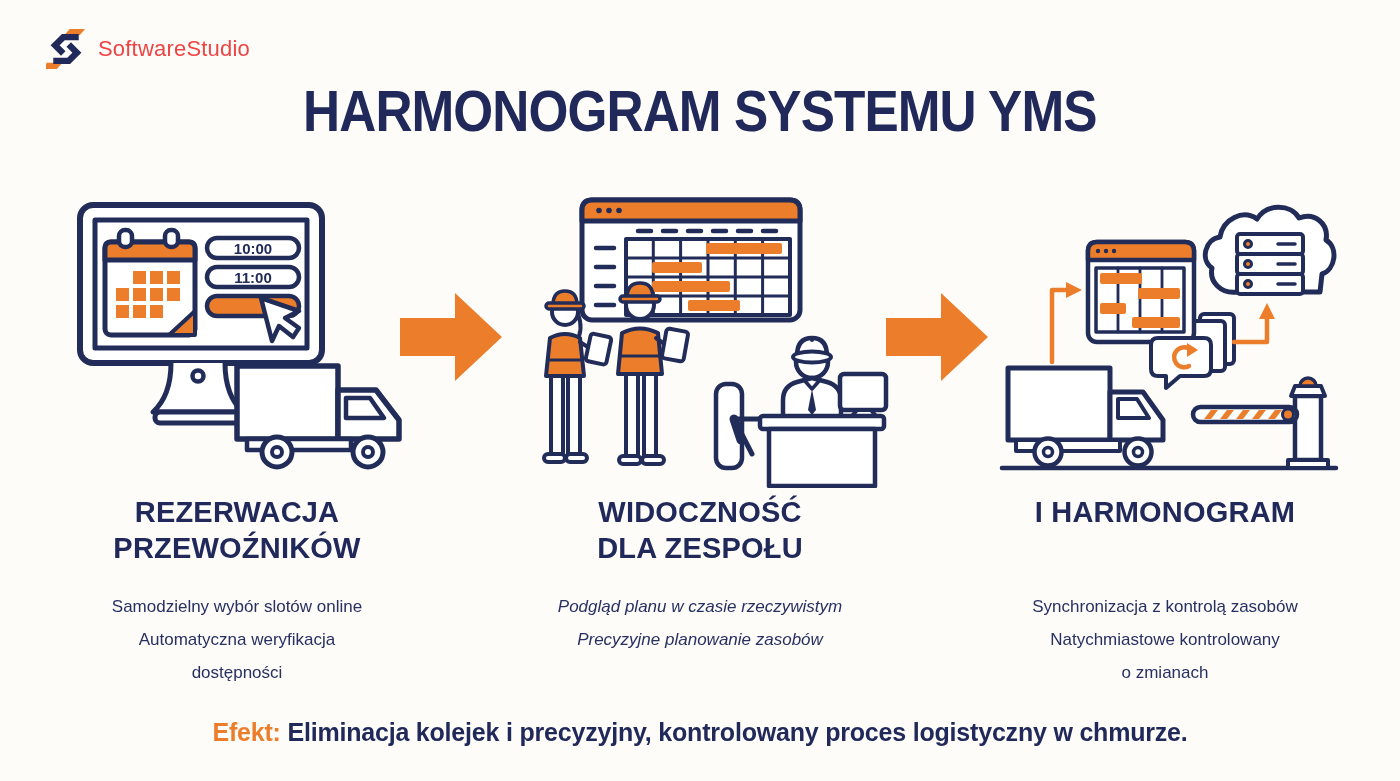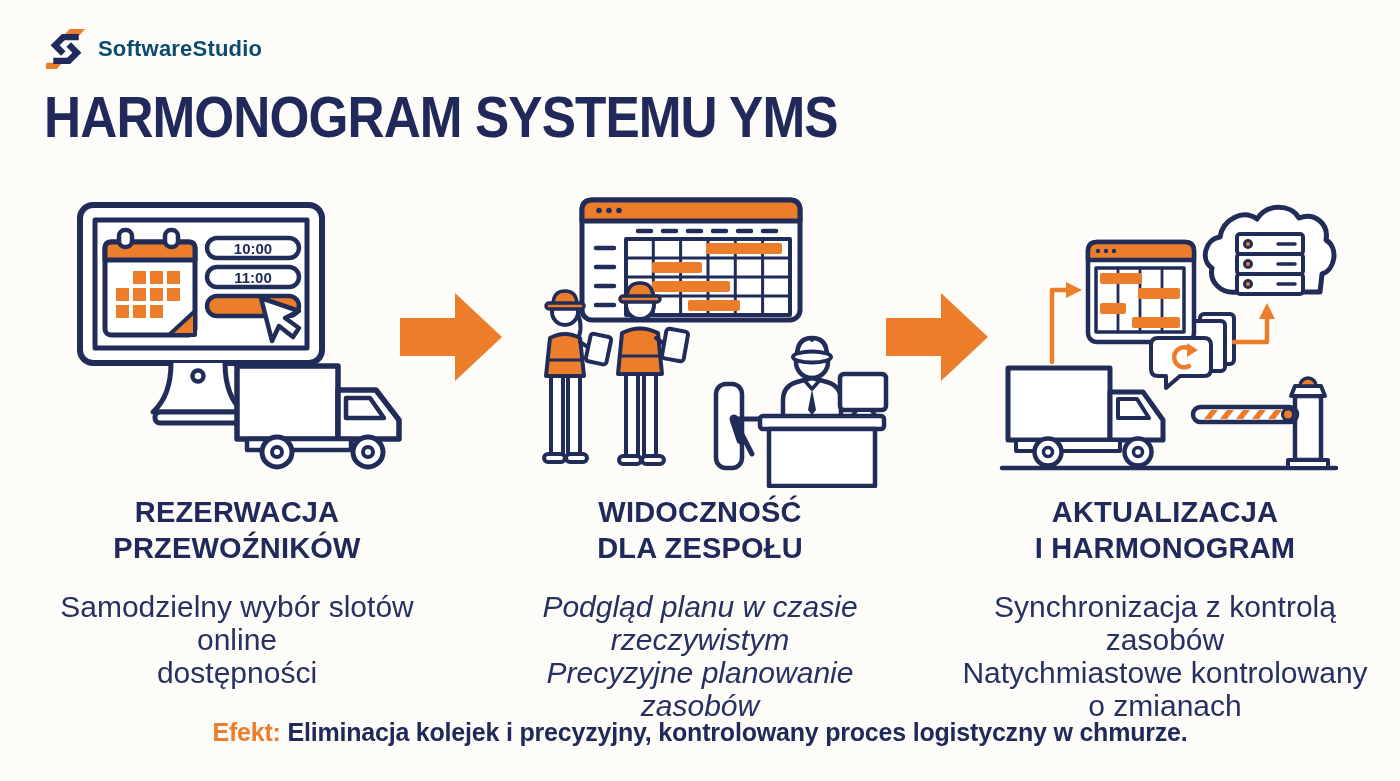--- a/index.html
+++ b/index.html
@@ -5,23 +5,23 @@
   html,body{margin:0;padding:0;background:#fdfcf9;}
   *{box-sizing:border-box;}
   .stage{
     position:relative;width:1400px;height:781px;margin:0 auto;
     background:#fdfcf9;overflow:hidden;
     font-family:"Liberation Sans",sans-serif;color:#222c58;
   }
   
   .logo{position:absolute;left:46px;top:26px;display:flex;align-items:center;gap:12px;}
   .logo svg{width:40px;height:46px;display:block;}
-  .brand-name{font-size:22px;font-weight:700;color:#0c4a6e;letter-spacing:.2px;}
-  
-  .title-wrap{position:absolute;left:0;top:84px;width:1400px;}
+  .brand-name{font-size:22px;font-weight:400;color:#ef4444;letter-spacing:.2px;}
+  
+  .title-wrap{position:absolute;left:0;top:78px;width:1400px;text-align:center;}
   .title{
     display:inline-block;font-size:57px;font-weight:800;color:#20295a;
     letter-spacing:-1px;transform:scaleX(.9);transform-origin:center;white-space:nowrap;
   }
   
   .illus{position:absolute;}
   .illus svg{width:100%;height:100%;display:block;}
   .illus1{left:65px;top:192px;width:352px;height:292px;}
   .illus2{left:520px;top:188px;width:380px;height:300px;}
   .illus3{left:990px;top:190px;width:360px;height:300px;}
@@ -29,21 +29,21 @@
   .arrow1{left:398px;top:291px;}
   .arrow2{left:884px;top:291px;}
   
   .step-heading{
     position:absolute;top:494px;width:340px;text-align:center;
     font-size:29px;font-weight:800;color:#20295a;line-height:36px;letter-spacing:.2px;
   }
   .h1{left:67px;} .h2{left:530px;} .h3{left:995px;}
   .step-desc{
     position:absolute;top:590px;width:420px;text-align:center;
-    font-size:30px;color:#273061;line-height:33px;font-weight:400;
+    font-size:17px;color:#273061;line-height:33px;font-weight:400;
   }
   .d1{left:27px;} .d2{left:490px;font-style:italic;} .d3{left:955px;}
   
   .footer{
     position:absolute;left:0;top:718px;width:1400px;text-align:center;
     font-size:25px;font-weight:800;color:#20295a;letter-spacing:-.2px;
   }
   .footer .efekt{color:#ec7e2b;}
 </style>
 </head>
@@ -273,26 +273,26 @@
 
   <div class="step-heading h2">
     <div>WIDOCZNOŚĆ</div>
     <div>DLA ZESPOŁU</div>
   </div>
   <div class="step-heading h1">
     <div>REZERWACJA</div>
     <div>PRZEWOŹNIKÓW</div>
   </div>
   <div class="step-heading h3">
-    <div>AKTUALIZACJA</div>
     <div>I HARMONOGRAM</div>
   </div>
 
   <div class="step-desc d1">
     <div>Samodzielny wybór slotów online</div>
+    <div>Automatyczna weryfikacja</div>
     <div>dostępności</div>
   </div>
   <div class="step-desc d2">
     <div>Podgląd planu w czasie rzeczywistym</div>
     <div>Precyzyjne planowanie zasobów</div>
   </div>
   <div class="step-desc d3">
     <div>Synchronizacja z kontrolą zasobów</div>
     <div>Natychmiastowe kontrolowany</div>
     <div>o zmianach</div>

